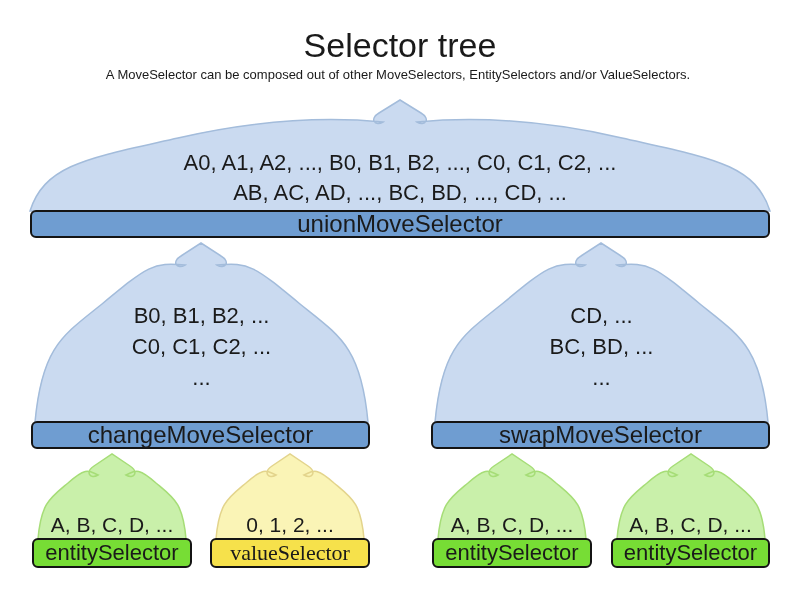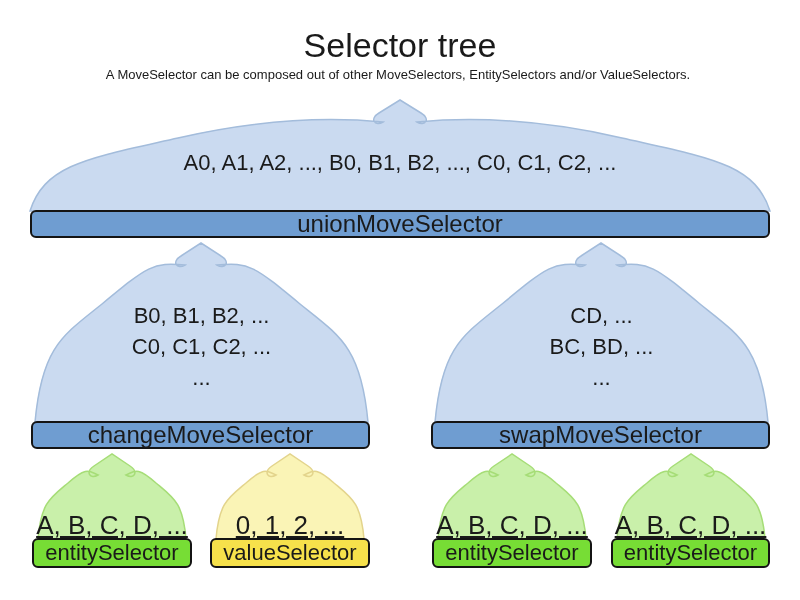--- a/index.html
+++ b/index.html
@@ -14,29 +14,29 @@
   .subtitle{
     position:absolute;left:0;top:67px;width:796px;text-align:center;
     font-size:13px;line-height:16px;
   }
   svg.domes{position:absolute;left:0;top:0;}
   path.dome-blue{fill:var(--dome-blue);stroke:var(--dome-blue-stroke);stroke-width:1.5;}
   path.dome-green{fill:var(--dome-green);stroke:var(--dome-green-stroke);stroke-width:1.5;}
   path.dome-yellow{fill:var(--dome-yellow);stroke:var(--dome-yellow-stroke);stroke-width:1.5;}
   .lines{position:absolute;text-align:center;font-size:22px;line-height:31px;}
   .lines.two{line-height:30px;}
-  .lines.small{font-size:26px;line-height:26px;text-decoration:underline;}
+  .lines.small{font-size:21px;line-height:26px;}
   .bar{
     position:absolute;box-sizing:border-box;border:2px solid var(--bar-border);
     border-radius:6px;display:flex;align-items:center;justify-content:center;
     font-size:24px;
   }
   .bar.blue{background:var(--bar-blue);}
   .bar.green{background:var(--bar-green);}
-  .bar.yellow{background:var(--bar-yellow);}
+  .bar.yellow{background:var(--bar-yellow);font-family:Liberation Serif, serif;}
   .bar.bottom{font-size:22px;}
 </style>
 </head>
 <body>
 
 <div class="canvas">
 
   <div class="title">Selector tree</div>
   <div class="subtitle">A MoveSelector can be composed out of other MoveSelectors, EntitySelectors and/or ValueSelectors.</div>
 
@@ -45,20 +45,21 @@
     <path class="dome-blue" d="M 35,422 C 42,347 62,336 102,304 C 148,266 153,262 185,265 C 177,270 171,262 181,256 L 201,243 L 221,256 C 231,262 225,270 217,265 C 249,262 254,266 300,304 C 340,336 361,347 368,422 Z"></path>
     <path class="dome-blue" d="M 435,422 C 442,347 462,336 502,304 C 548,266 553,262 585,265 C 577,270 571,262 581,256 L 601,243 L 621,256 C 631,262 625,270 617,265 C 649,262 654,266 700,304 C 740,336 761,347 768,422 Z"></path>
     <path class="dome-green" d="M 38,539 C 41,503 50,498 68,483 C 88,465 90,472 98,475 C 90,480 85,472 94,466 L 112,454 L 130,466 C 139,472 134,480 126,475 C 134,472 136,465 156,483 C 174,498 183,503 186,539 Z"></path>
     <path class="dome-yellow" d="M 216,539 C 219,503 228,498 246,483 C 266,465 268,472 276,475 C 268,480 263,472 272,466 L 290,454 L 308,466 C 317,472 312,480 304,475 C 312,472 314,465 334,483 C 352,498 361,503 364,539 Z"></path>
     <path class="dome-green" d="M 438,539 C 441,503 450,498 468,483 C 488,465 490,472 498,475 C 490,480 485,472 494,466 L 512,454 L 530,466 C 539,472 534,480 526,475 C 534,472 536,465 556,483 C 574,498 583,503 586,539 Z"></path>
     <path class="dome-green" d="M 617,539 C 620,503 629,498 647,483 C 667,465 669,472 677,475 C 669,480 664,472 673,466 L 691,454 L 709,466 C 718,472 713,480 705,475 C 713,472 715,465 735,483 C 753,498 762,503 765,539 Z"></path>
   </svg>
 
   <div class="lines two" style="left:30px;top:148px;width:740px;">
     <div>A0, A1, A2, ..., B0, B1, B2, ..., C0, C1, C2, ...</div>
+    <div>AB, AC, AD, ..., BC, BD, ..., CD, ...</div>
   </div>
 
   <div class="lines" style="left:35px;top:300px;width:333px;">
     <div>B0, B1, B2, ...</div>
     <div>C0, C1, C2, ...</div>
     <div>...</div>
   </div>
 
   <div class="lines" style="left:435px;top:300px;width:333px;">
     <div>CD, ...</div>

